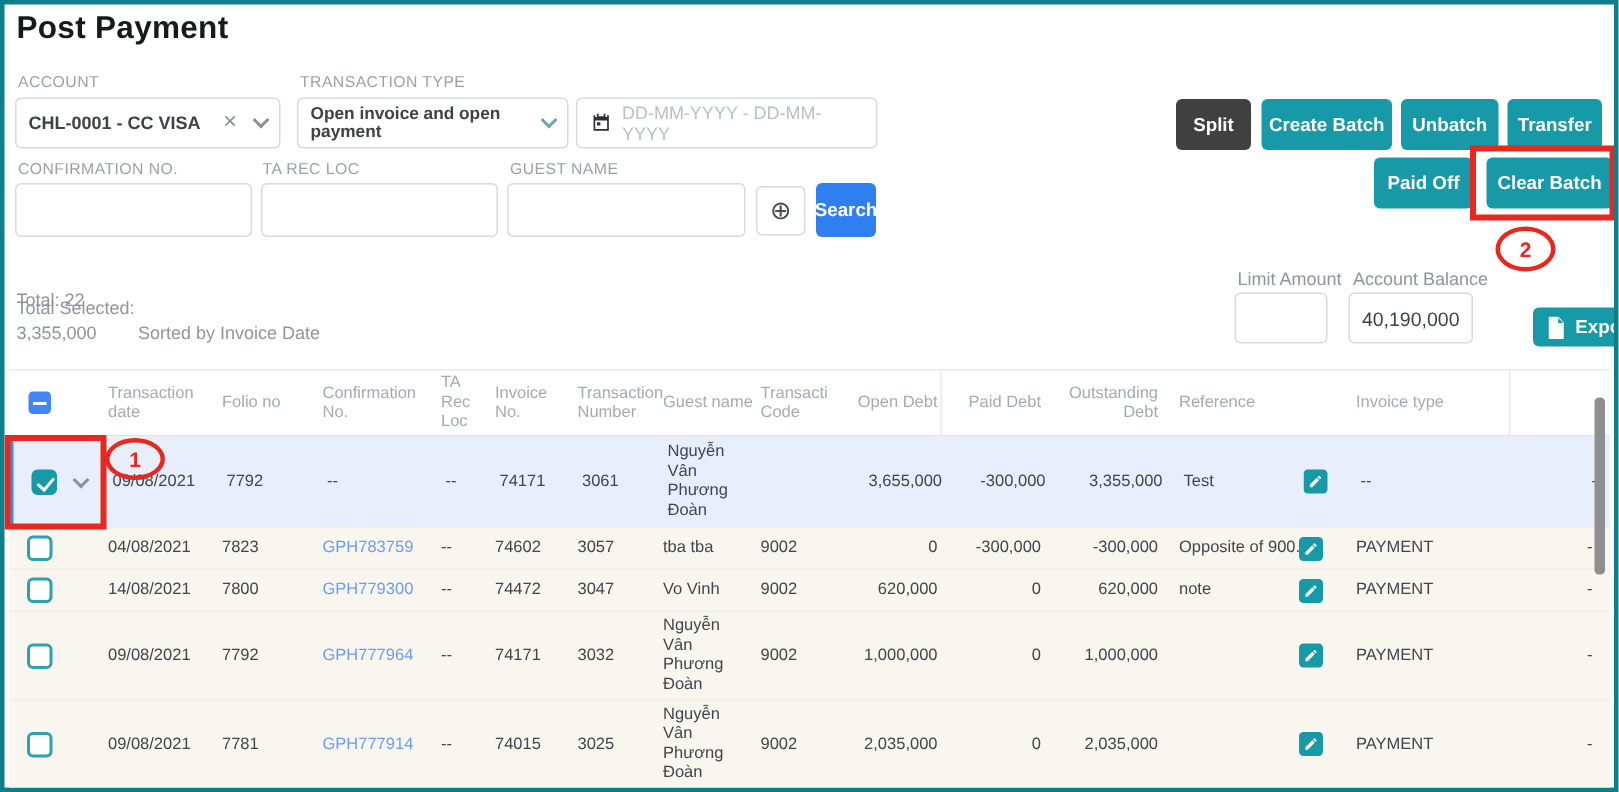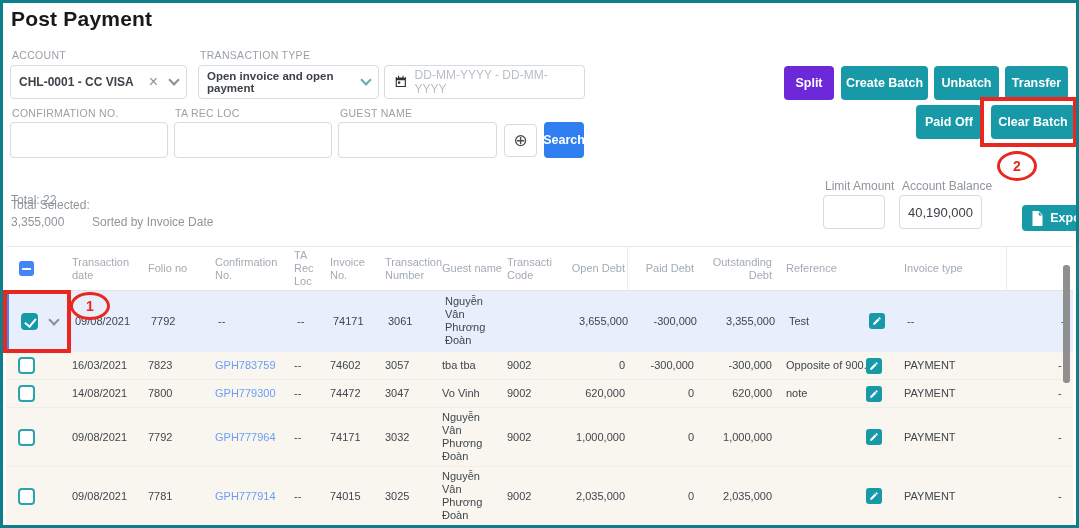--- a/index.html
+++ b/index.html
@@ -12,21 +12,21 @@
   .lbl { font-size:10.5px; color:#99a1a8; font-weight:400; letter-spacing:.3px; }
   .field { border:1px solid #d8dadd; border-radius:4px; background:#fff; display:flex; align-items:center; }
   .fval { font-size:12px; font-weight:600; color:#3c4248; }
   .ph { font-size:12px; color:#b9bfc6; }
   .icon-x { color:#8a9199; font-size:16px; line-height:1; }
   .chev { width:8px; height:8px; border-right:2px solid #8a9199; border-bottom:2px solid #8a9199; transform:rotate(45deg); margin-top:-4px; }
   .chev.teal { border-color:#6aa8ad; }
   input.txt { width:100%; height:100%; border:none; outline:none; background:transparent; font-family:inherit; font-size:12px; color:#3c4248; padding:0 8px; }
 
   .btn { display:flex; align-items:center; justify-content:center; border-radius:4px; background:#1799a8; color:#fff; font-size:12.5px; font-weight:700; cursor:pointer; }
-  .btn.disabled { background:#6d28d9; cursor:default; }
+  .btn.disabled { background:#404040; cursor:default; }
   .btn.blue { background:#2f7ff0; }
 
   .muted { font-size:12px; color:#8e959c; }
   .balval { font-size:13px; color:#3c4248; text-align:right; width:100%; padding-right:8px; }
 
   
   .thead, .trow, .tpartial { display:grid; grid-template-columns:60px 76px 64px 84px 36px 52px 64px 60px 50px 75px 75px 72px 92px 26px 114px 1fr; }
   .thead { left:3px; top:243px; width:1067px; height:45px; border-top:1px solid #e9e9e9; border-bottom:1px solid #e3e3e3; background:#fff; }
   .hc { display:flex; align-items:center; font-size:11px; line-height:13px; color:#a3abb3; overflow:hidden; }
   .tbody { left:3px; top:288px; width:1067px; }
@@ -252,21 +252,21 @@
         </div>
         <div class="tc c15">
           <span>-</span>
         </div>
       </div>
       <div class="trow">
         <div class="tc c0">
           <span class="cb"></span>
         </div>
         <div class="tc c1">
-          <span>16/03/2021</span>
+          <span>04/08/2021</span>
         </div>
         <div class="tc c2">
           <span>7823</span>
         </div>
         <div class="tc c3">
           <span class="link">GPH783759</span>
         </div>
         <div class="tc c4">
           <span>--</span>
         </div>

